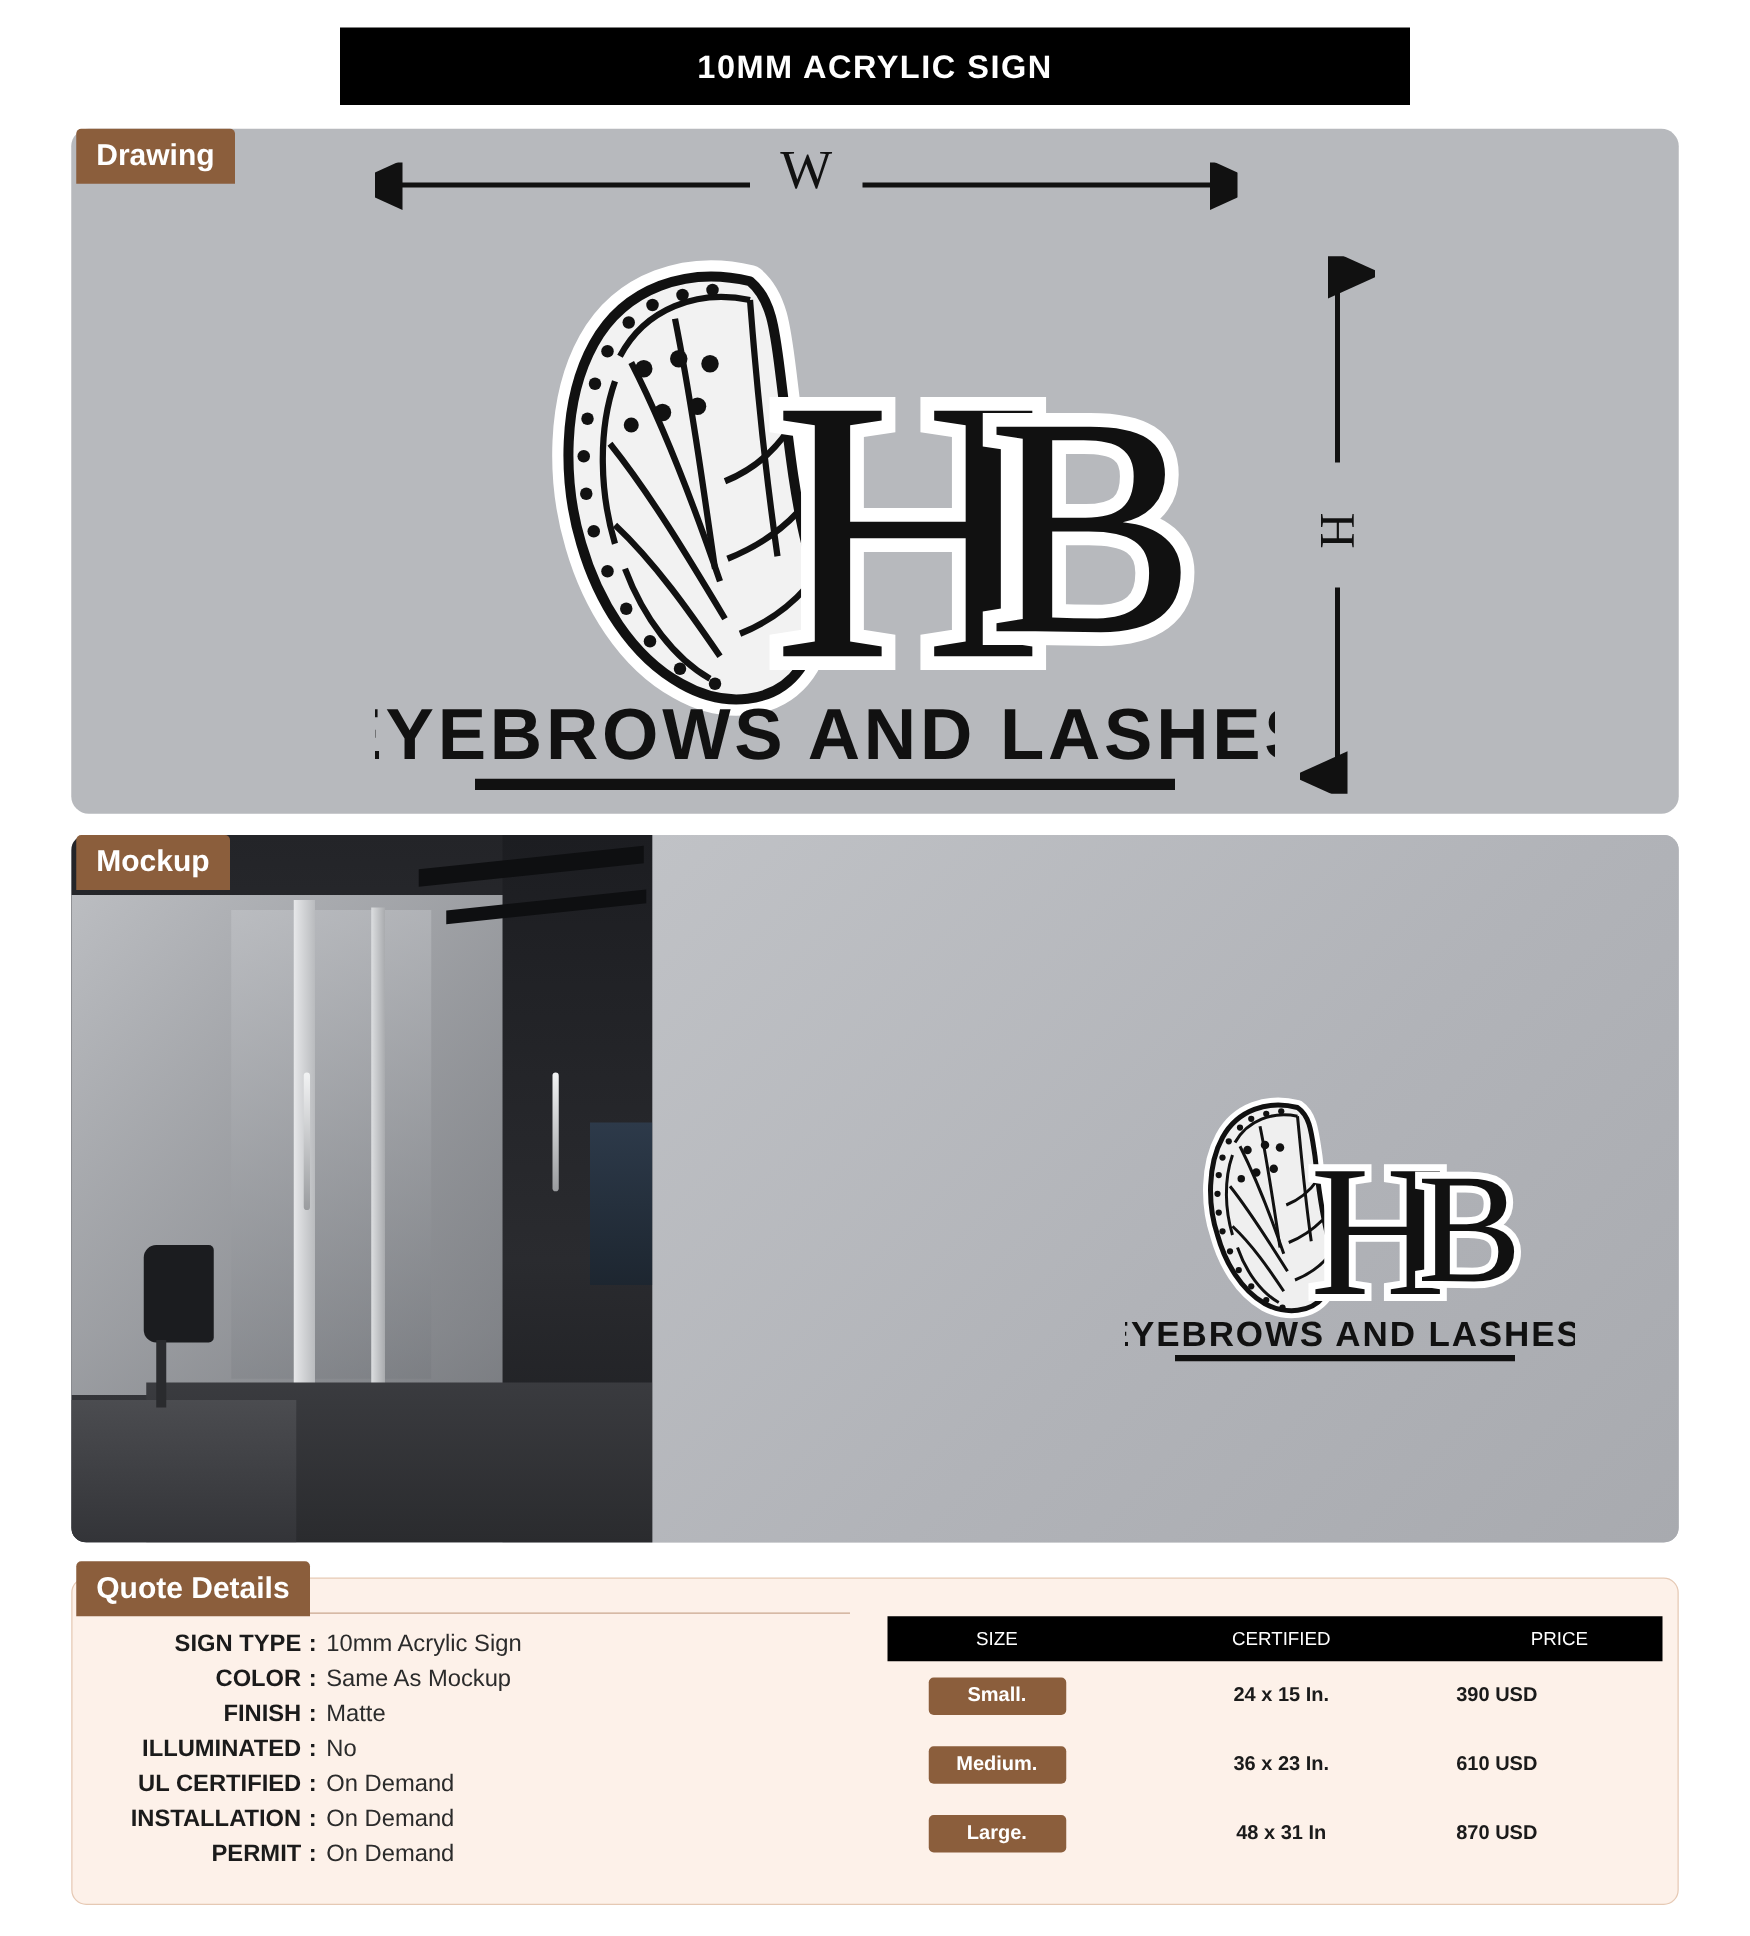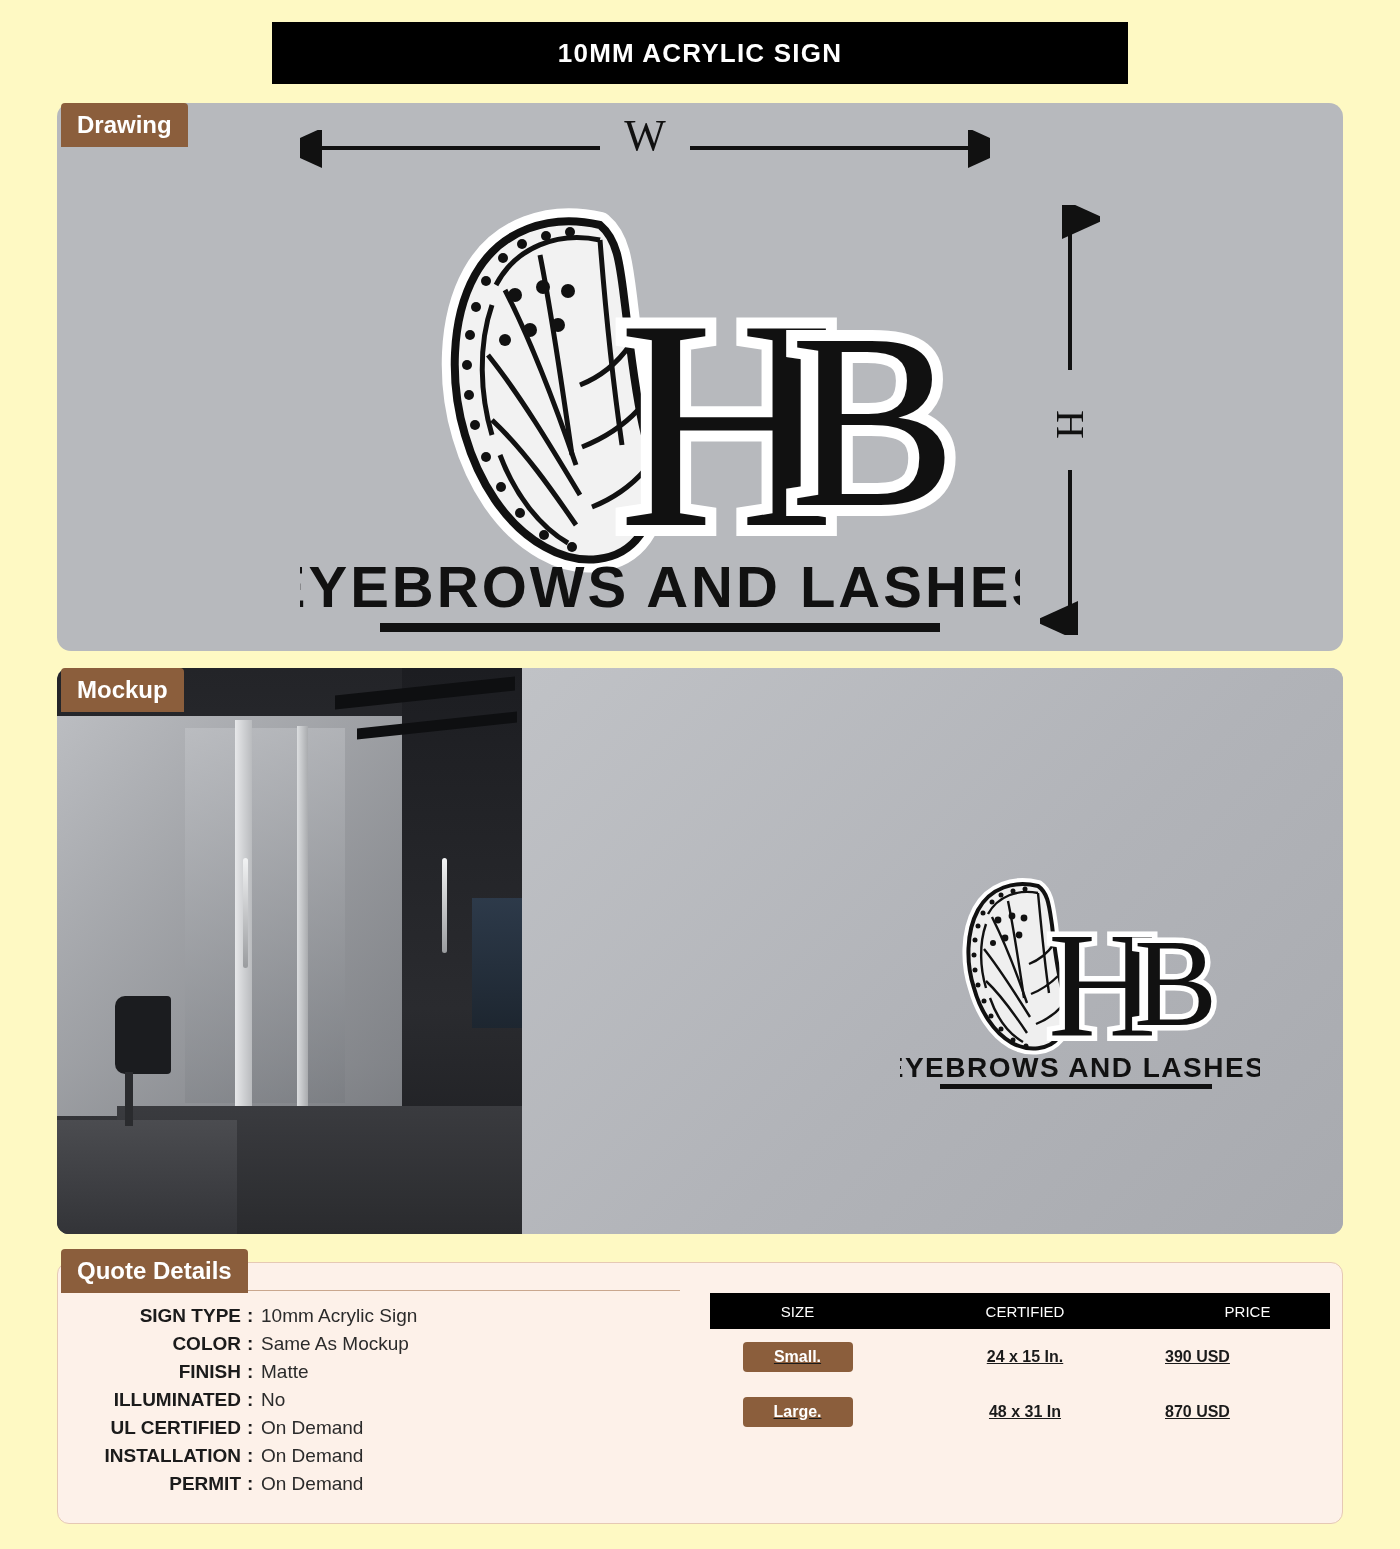--- a/index.html
+++ b/index.html
@@ -5,21 +5,21 @@
   * { box-sizing: border-box; }
   html, body {
     margin: 0; padding: 0;
     width: 1400px; height: 1549px;
     background: #faeae0;
     font-family: "Liberation Sans", sans-serif;
   }
   .page {
     position: relative;
     width: 1400px; height: 1549px;
-    background: #fef9c3;
+    background: #ffffff;
     overflow: hidden;
   }
 
   
   .title-bar {
     position: absolute;
     left: 272px; top: 22px;
     width: 856px; height: 62px;
     background: #000;
     display: flex; align-items: center; justify-content: center;
@@ -253,21 +253,20 @@
   .pt-head .c1 { width: 175px; text-align: center; }
   .pt-head .c2 { width: 280px; text-align: center; }
   .pt-head .c3 { width: 165px; text-align: center; }
   .pt-row {
     display: flex;
     align-items: center;
     height: 55px;
     font-size: 16px;
     font-weight: bold;
     color: #1b1b1b;
-    text-decoration: underline;
   }
   .pt-row .c1 { width: 175px; display: flex; justify-content: center; }
   .pt-row .c2 { width: 280px; text-align: center; }
   .pt-row .c3 { width: 165px; }
   .size-badge {
     background: #8b5e3c;
     color: #fff;
     font-size: 16px;
     font-weight: bold;
     padding: 6px 16px;
@@ -497,20 +496,27 @@
 
     <div class="pt-row">
       <div class="c1">
           <span class="size-badge">Small.</span>
         </div>
       <div class="c2">24 x 15 In.</div>
       <div class="c3">390 USD</div>
     </div>
     <div class="pt-row">
       <div class="c1">
+          <span class="size-badge">Medium.</span>
+        </div>
+      <div class="c2">36 x 23 In.</div>
+      <div class="c3">610 USD</div>
+    </div>
+    <div class="pt-row">
+      <div class="c1">
           <span class="size-badge">Large.</span>
         </div>
       <div class="c2">48 x 31 In</div>
       <div class="c3">870 USD</div>
     </div>
   </div>
 
 </div>
 
 </body></html>

